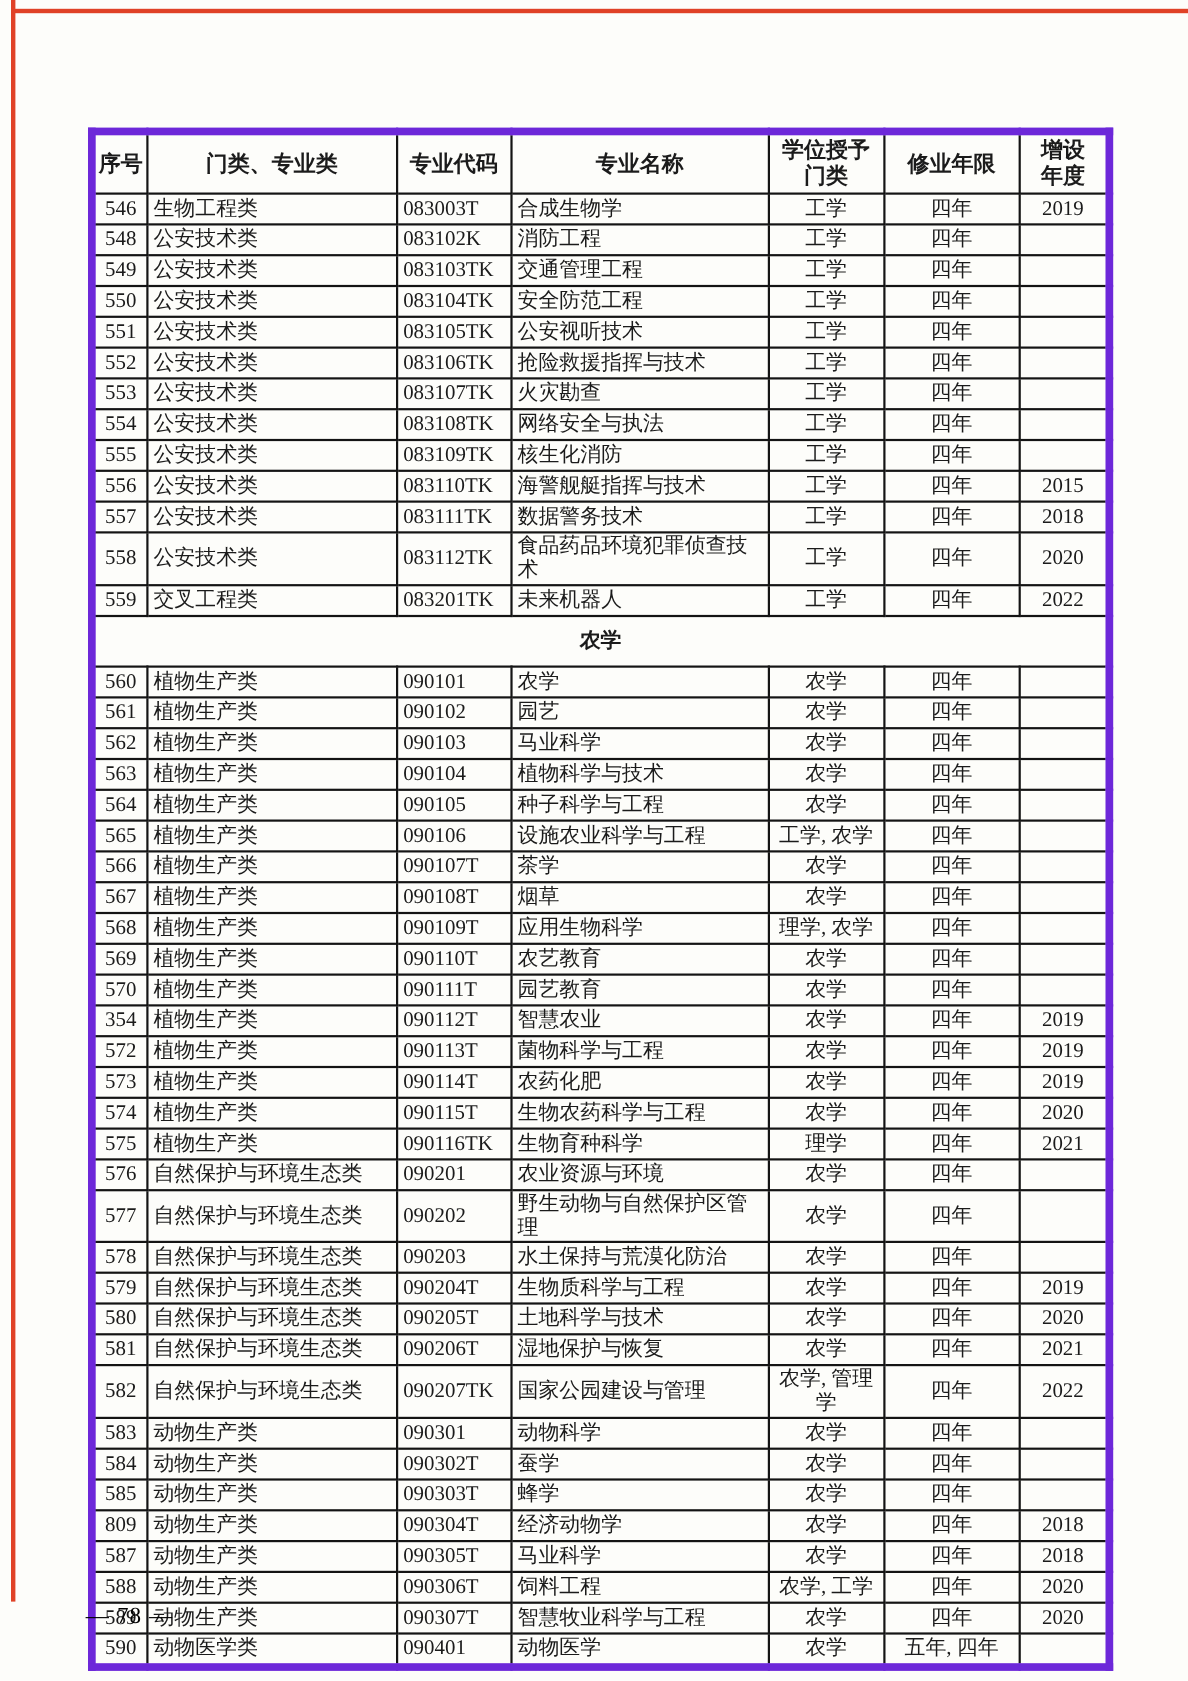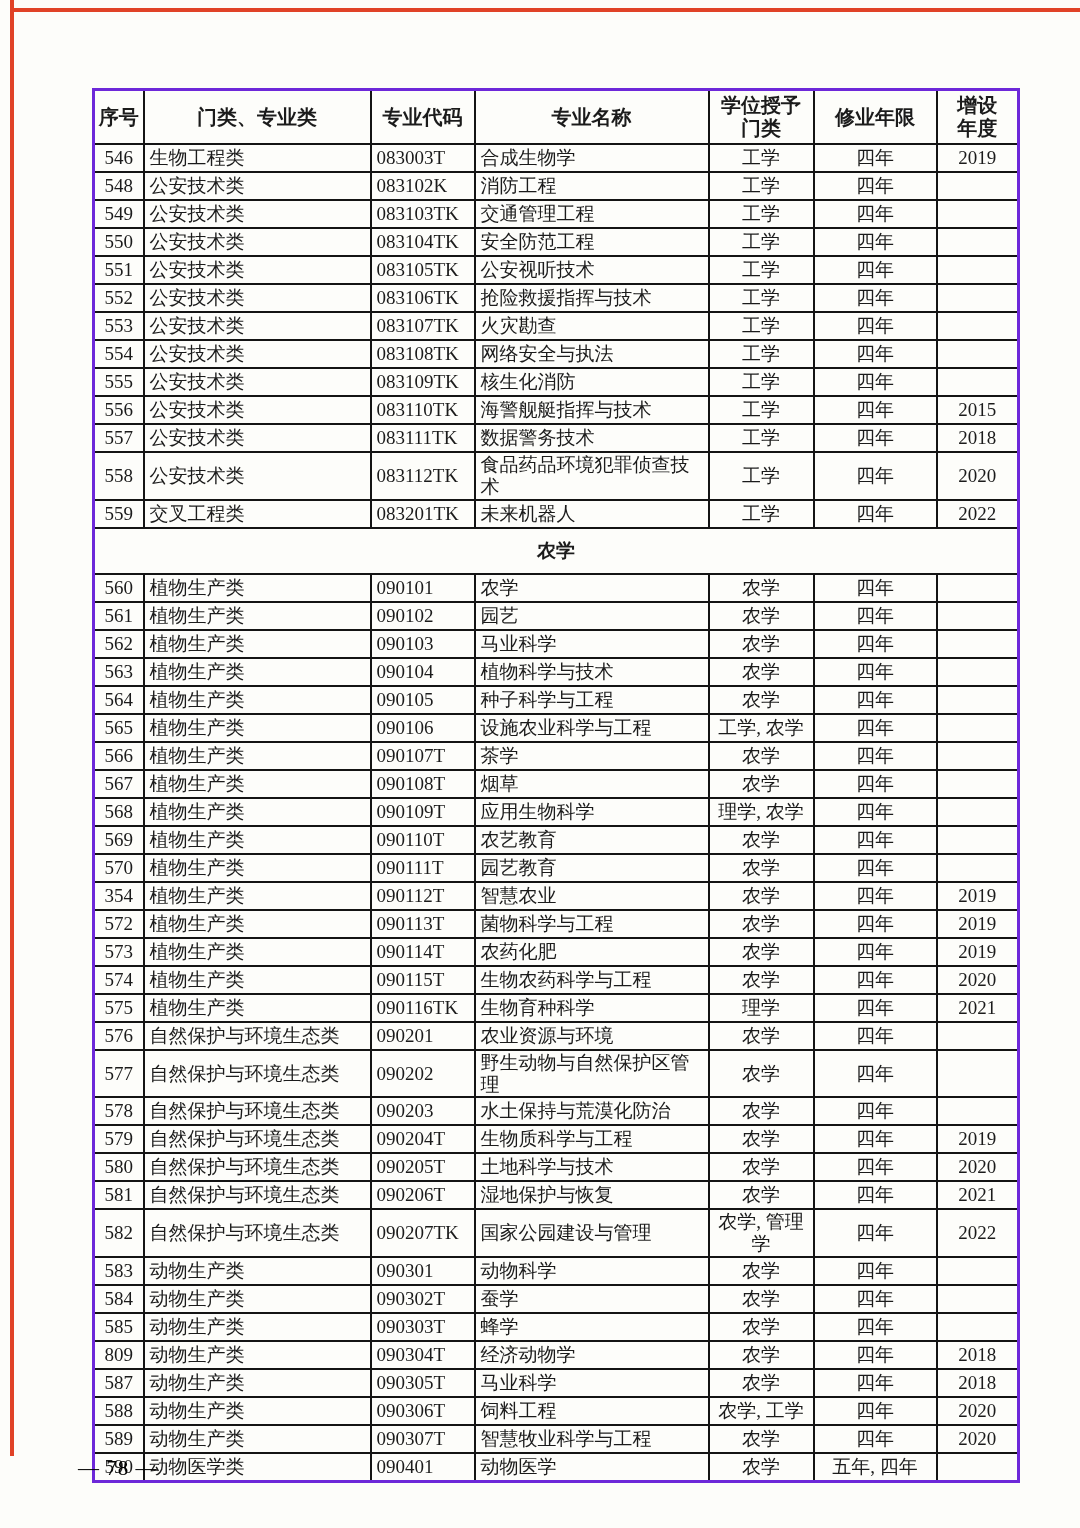--- a/index.html
+++ b/index.html
@@ -16,26 +16,25 @@
     font-family: "Liberation Serif", "DejaVu Serif", serif;
     color: #1b1b1b;
   }
   .edge-line { position: absolute; }
   .edge-top  { top: 8px;  left: 10px; width: 1070px; height: 4px; }
   .edge-left { top: 0;    left: 10px; width: 4px;    height: 1456px; }
 
   table.catalog {
     position: absolute;
     left: 80px;
-    top: 88px;
+    top: 116px;
     width: 925px;
     border-collapse: collapse;
     table-layout: fixed;
-    border: 3px solid #6d28d9;
-    margin-left: 12px;
+    border: 7px solid #6d28d9;
   }
   .catalog th, .catalog td {
     border: 2px solid #141414;
     padding: 1px 5px;
     font-size: 19px;
     line-height: 1.15;
     overflow: hidden;
     word-break: break-all;
   }
   .catalog thead th {

